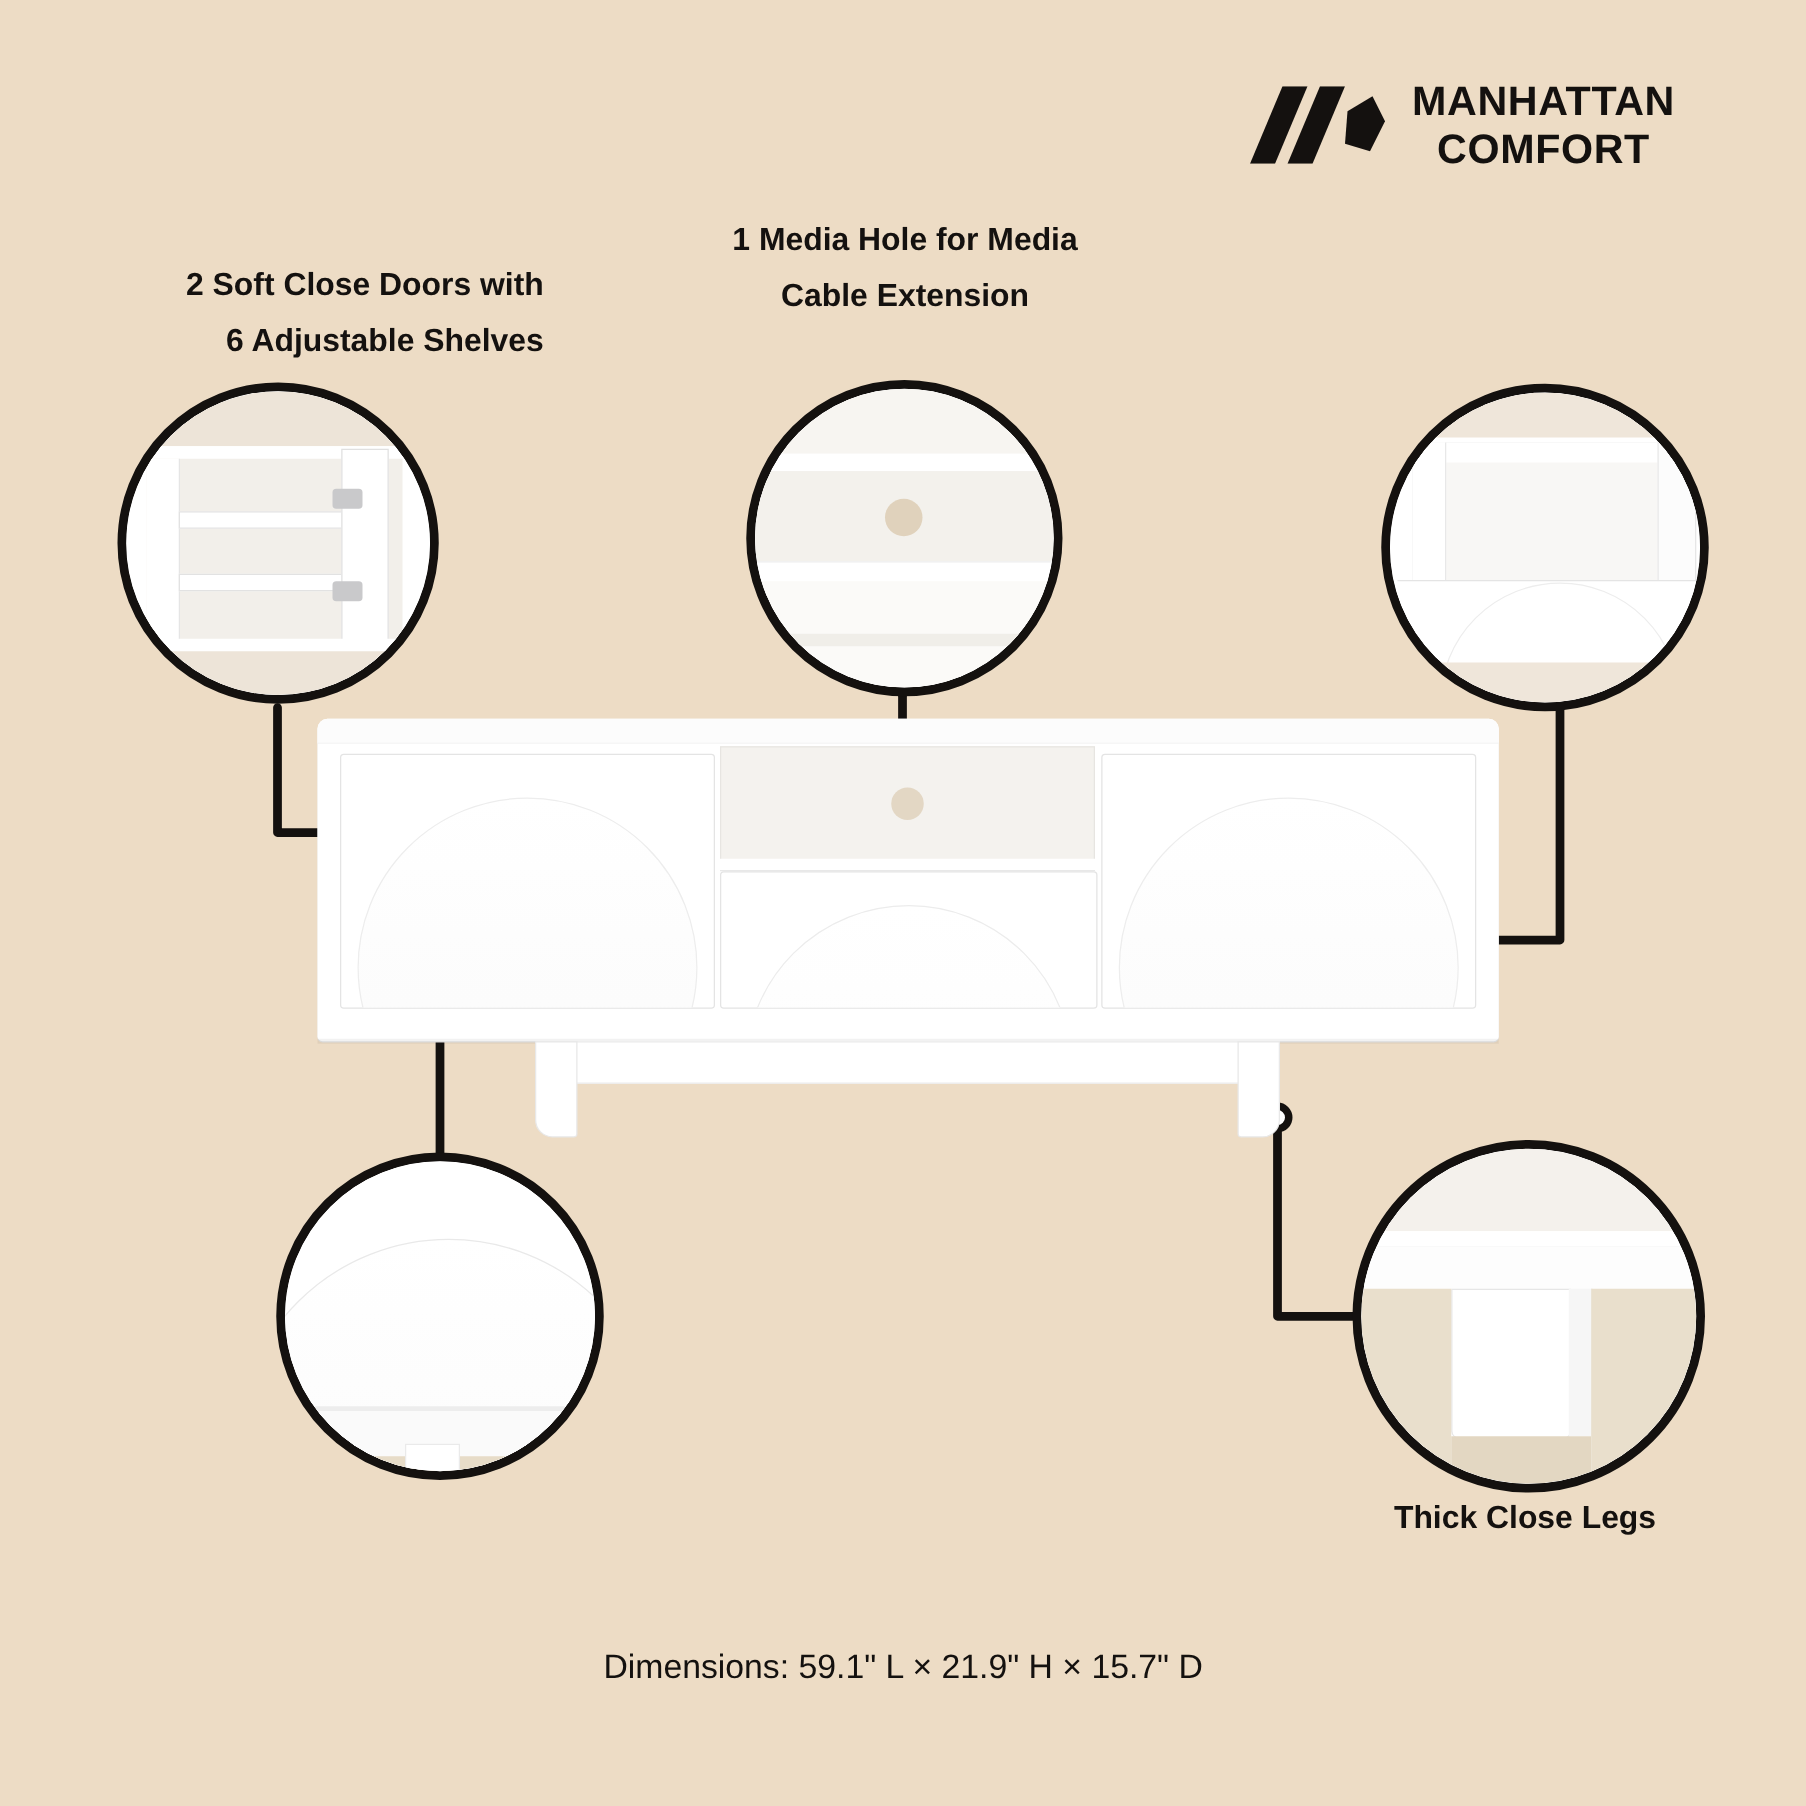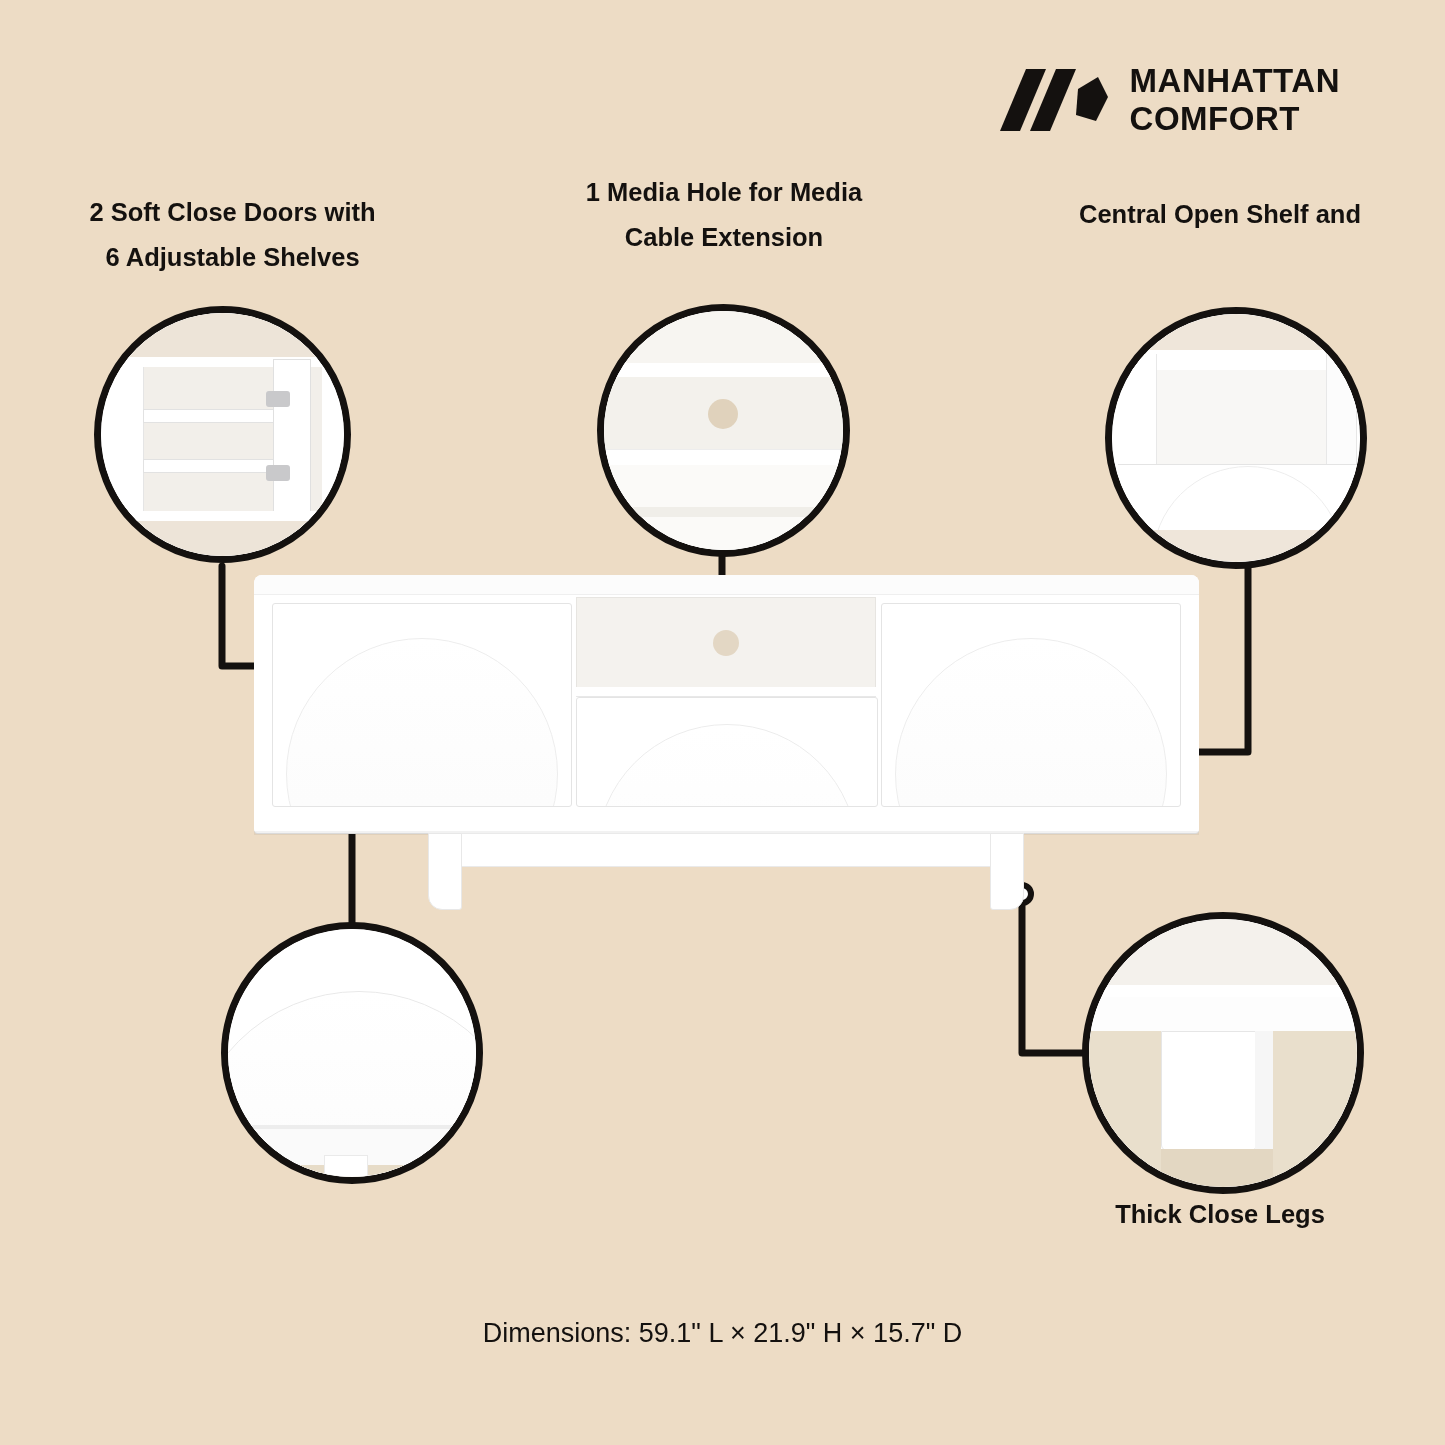--- a/index.html
+++ b/index.html
@@ -35,33 +35,33 @@
     height: 62px;
     position: relative;
     flex: none;
   }
   .brand-text {
     font-weight: bold;
     font-size: 33px;
     line-height: 38px;
     color: #14110F;
     letter-spacing: 0.5px;
-    text-align: left;
+    text-align: center;
   }
 
   
   .label {
     position: absolute;
     font-weight: bold;
     font-size: 25.5px;
     line-height: 45px;
     color: #14110F;
     text-align: center;
   }
-  .label-1 { left: 30px;  top: 190px;  width: 405px; }
+  .label-1 { left: 30px;  top: 206px;  width: 405px; text-align: right; }
   .label-2 { left: 514px; top: 170px;  width: 420px; }
   .label-3 { left: 1020px; top: 192px; width: 400px; }
   .label-4 { left: 125px; top: 1202px; width: 510px; }
   .label-5 { left: 1020px; top: 1192px; width: 400px; }
 
   .dimensions {
     position: absolute;
     left: 0;
     top: 1318px;
     width: 1445px;
@@ -257,21 +257,20 @@
     <div>2 Soft Close Doors with</div>
     <div>6 Adjustable Shelves</div>
   </div>
 
   <div class="label label-2">
     <div>1 Media Hole for Media</div>
     <div>Cable Extension</div>
   </div>
 
   <div class="label label-3">
-    <div>Central Open Shelf and</div>
   </div>
 
 
   <div class="label label-5">
     <div>Thick Close Legs</div>
   </div>
 
   <div class="dimensions">Dimensions: 59.1" L × 21.9" H × 15.7" D</div>
 
   <svg class="connectors">

